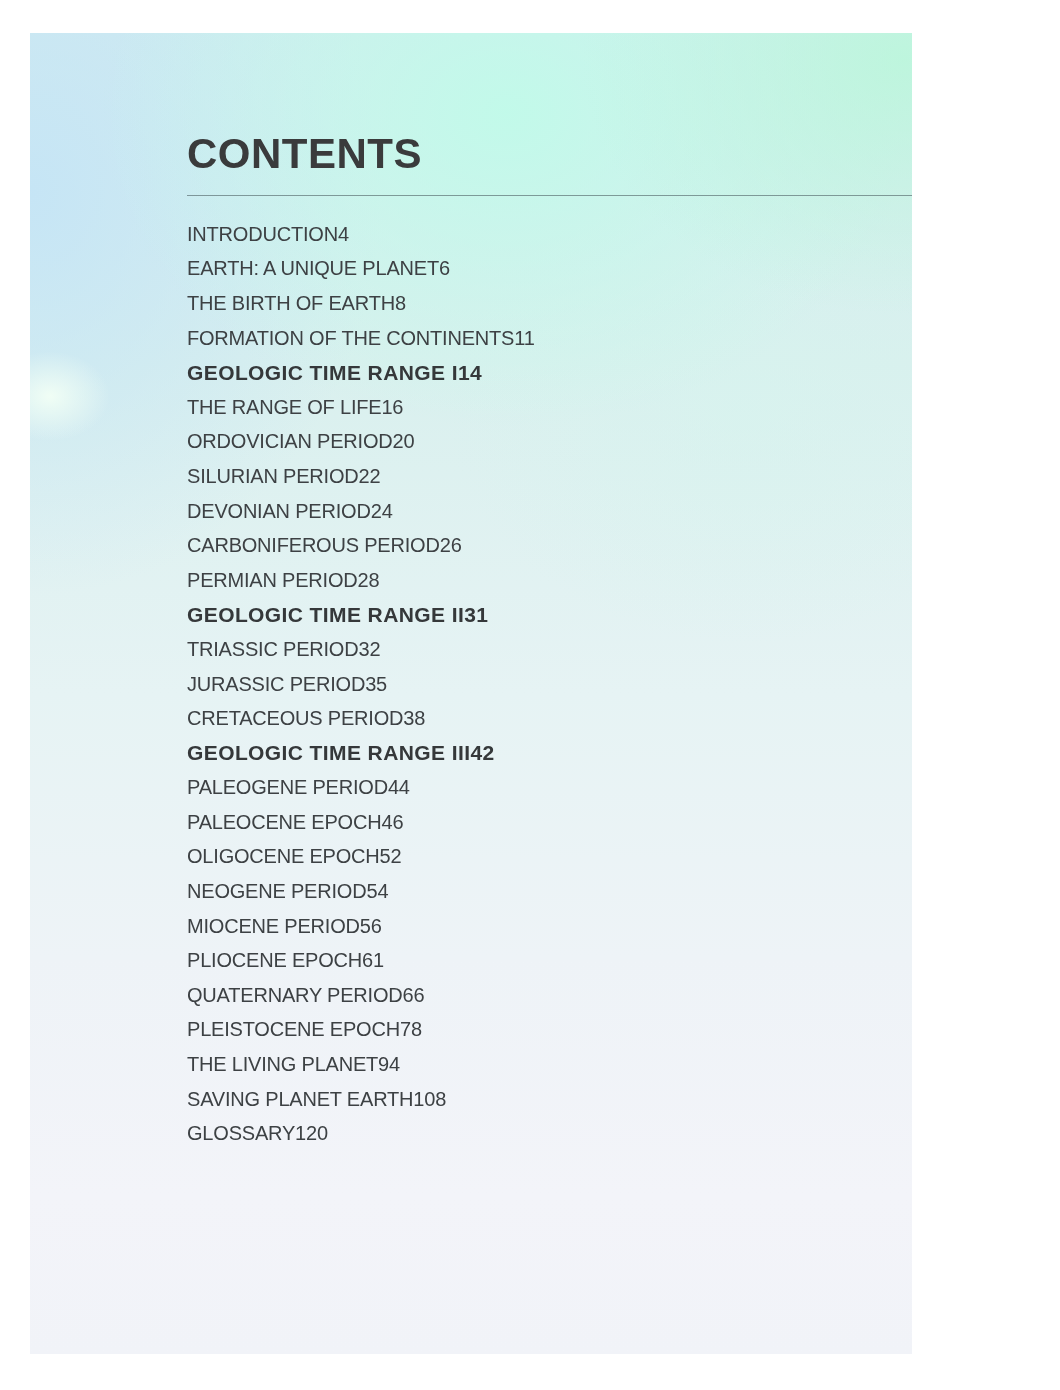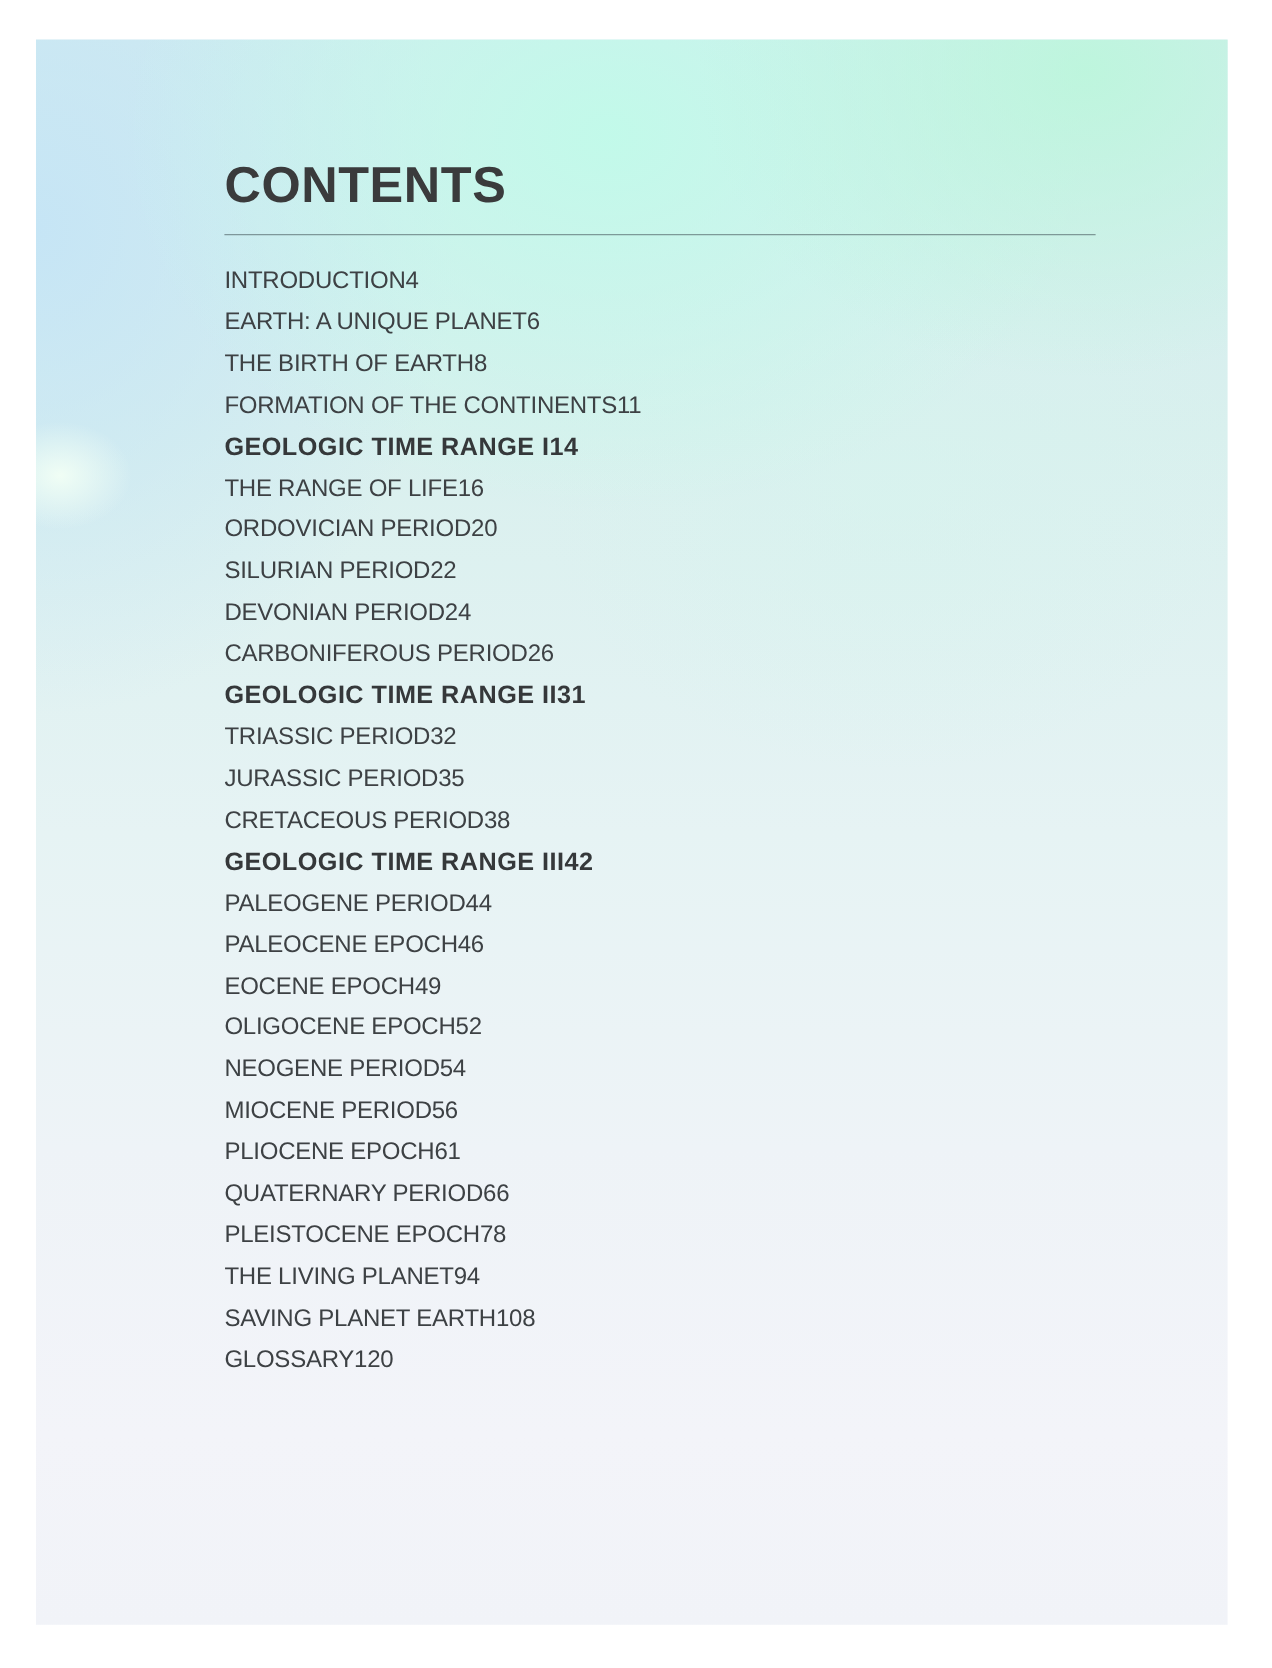--- a/index.html
+++ b/index.html
@@ -6,21 +6,21 @@
   html, body {
     margin: 0;
     padding: 0;
     width: 1060px;
     height: 1390px;
     background: #ffffff;
     font-family: "Liberation Sans", sans-serif;
   }
   .canvas {
     position: relative;
-    width: 1060px;
+    width: 912px;
     height: 1390px;
     background: #ffffff;
     overflow: hidden;
   }
   .page {
     position: absolute;
     left: 30px;
     top: 33px;
     width: 993px;
     height: 1321px;
@@ -115,20 +115,24 @@
     <span class="pageno">22</span>
   </div>
           <div class="toc-row">
     <span class="label">DEVONIAN PERIOD</span>
     <span class="pageno">24</span>
   </div>
           <div class="toc-row">
     <span class="label">CARBONIFEROUS PERIOD</span>
     <span class="pageno">26</span>
   </div>
+          <div class="toc-row">
+    <span class="label">PERMIAN PERIOD</span>
+    <span class="pageno">28</span>
+  </div>
           <div class="toc-row section">
     <span class="label">GEOLOGIC TIME RANGE II</span>
     <span class="pageno">31</span>
   </div>
           <div class="toc-row">
     <span class="label">TRIASSIC PERIOD</span>
     <span class="pageno">32</span>
   </div>
           <div class="toc-row">
     <span class="label">JURASSIC PERIOD</span>
@@ -142,24 +146,20 @@
     <span class="label">GEOLOGIC TIME RANGE III</span>
     <span class="pageno">42</span>
   </div>
           <div class="toc-row">
     <span class="label">PALEOGENE PERIOD</span>
     <span class="pageno">44</span>
   </div>
           <div class="toc-row">
     <span class="label">PALEOCENE EPOCH</span>
     <span class="pageno">46</span>
-  </div>
-          <div class="toc-row">
-    <span class="label">EOCENE EPOCH</span>
-    <span class="pageno">49</span>
   </div>
           <div class="toc-row">
     <span class="label">OLIGOCENE EPOCH</span>
     <span class="pageno">52</span>
   </div>
           <div class="toc-row">
     <span class="label">NEOGENE PERIOD</span>
     <span class="pageno">54</span>
   </div>
           <div class="toc-row">

